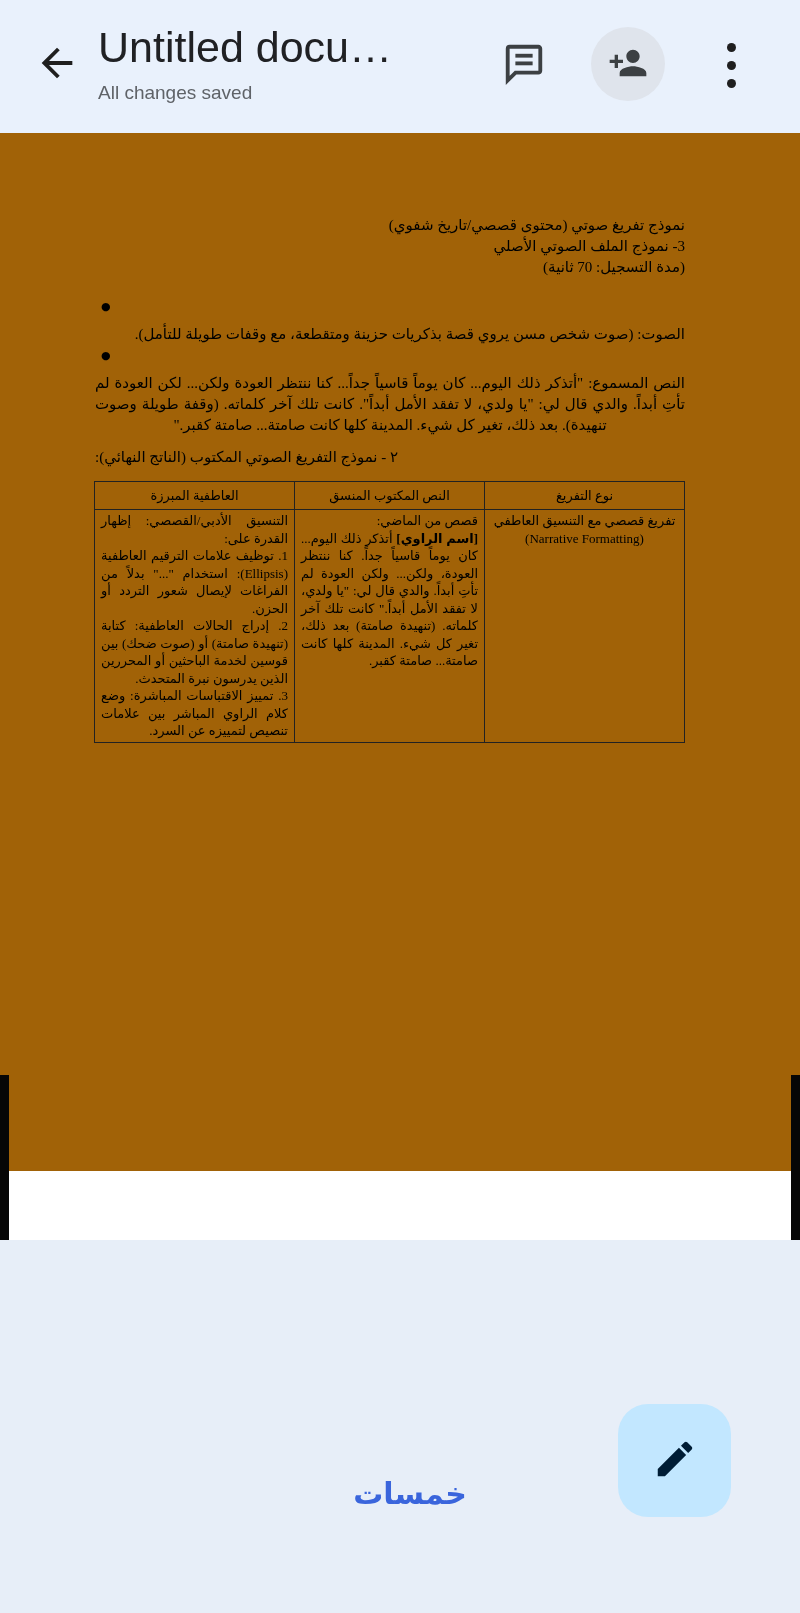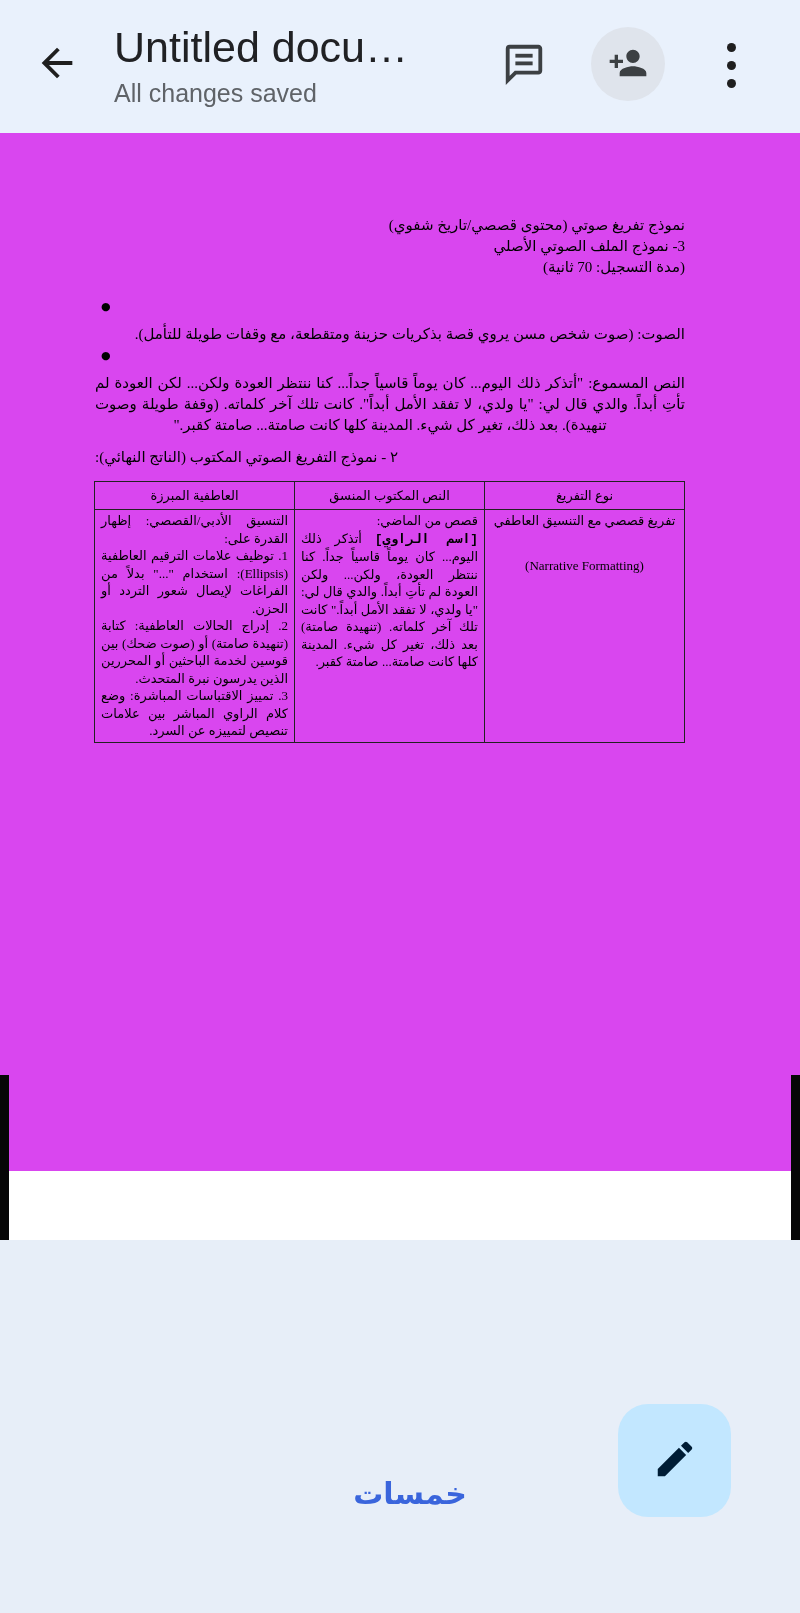--- a/index.html
+++ b/index.html
@@ -5,31 +5,31 @@
   * { margin:0; padding:0; box-sizing:border-box; }
   html,body { width:800px; }
   body {
     height:1613px; position:relative; background:#ffffff;
     font-family:"Liberation Sans", sans-serif; overflow:hidden;
   }
 
   
   .appbar { position:absolute; top:0; left:0; width:800px; height:133px; background:#e9f1fc; }
   .back-btn { position:absolute; left:34px; top:40px; width:46px; height:46px; background:none; border:none; cursor:pointer; }
-  .titleblock { position:absolute; left:114px; top:20px; width:370px; }
+  .titleblock { position:absolute; left:98px; top:20px; width:370px; }
   .app-title { font-size:43px; line-height:54px; color:#202124; font-weight:400; white-space:nowrap; }
-  .app-subtitle { font-size:25px; line-height:30px; color:#5f6368; margin-top:4px; }
+  .app-subtitle { font-size:19px; line-height:30px; color:#5f6368; margin-top:4px; }
   .comment-btn { position:absolute; left:500px; top:40px; width:48px; height:48px; background:none; border:none; cursor:pointer; }
   .comment-btn svg { transform:scaleX(-1); }
   .share-btn { position:absolute; left:591px; top:27px; width:74px; height:74px; background:#dfe4ec; border:none; border-radius:50%; display:flex; align-items:center; justify-content:center; cursor:pointer; }
   .overflow-btn { position:absolute; left:710px; top:40px; width:42px; height:50px; background:none; border:none; display:flex; flex-direction:column; align-items:center; justify-content:center; gap:9px; cursor:pointer; }
   .dot { width:9px; height:9px; border-radius:50%; background:#1f1f1f; }
 
   
-  .page { position:absolute; top:133px; left:0; width:800px; height:1038px; background:#d946ef; }
+  .page { position:absolute; top:133px; left:0; width:800px; height:1038px; background:#a16207; }
   .doc {
     position:absolute; top:82px; left:95px; width:590px;
     direction:rtl; color:#000; font-size:15px; line-height:21px;
     font-family:"Liberation Serif","DejaVu Sans", serif;
   }
   .h-line { text-align:right; }
   .bullets { margin-top:18px; }
   .bullet-row { display:flex; direction:ltr;flex-direction:column; }
   .bullet-marker { flex:0 0 28px; width:28px; font-size:11px; line-height:21px; text-align:left; padding-left:6px; font-family:"DejaVu Sans", sans-serif; }
   .bullet-marker::before { content:"●"; }
@@ -37,24 +37,24 @@
   .bullet-text.justify-center { text-align:justify; text-align-last:center; }
   .sec2 { margin-top:11px; text-align:left; }
 
   table.doc-table {
     margin-top:13px; width:590px; border-collapse:collapse; table-layout:fixed;
     direction:rtl; font-size:13px; line-height:17.5px;
   }
   .doc-table th, .doc-table td { border:1px solid #222; padding:2px 6px; vertical-align:top; font-weight:normal; }
   .doc-table th { text-align:center; height:28px; vertical-align:middle; }
   td.type-cell { text-align:center; }
-  .latin-line { direction:ltr; unicode-bidi:isolate;margin-top:27px; }
+  .latin-line { direction:ltr; unicode-bidi:isolate; }
   .cell-title { text-align:right; }
   .cell-just { text-align:justify; }
-  .narrator { font-weight:bold;font-family:Liberation Mono, monospace; }
+  .narrator { font-weight:bold; }
 
   
   .edge-bar { position:absolute; width:9px; height:165px; top:1075px; background:#060606; }
   .edge-bar.left { left:0; }
   .edge-bar.right { right:0; }
 
   
   .bottom { position:absolute; top:1240px; left:0; width:800px; height:373px; background:#e7eef8; }
   .fab {
     position:absolute; left:618px; top:164px; width:113px; height:113px;

